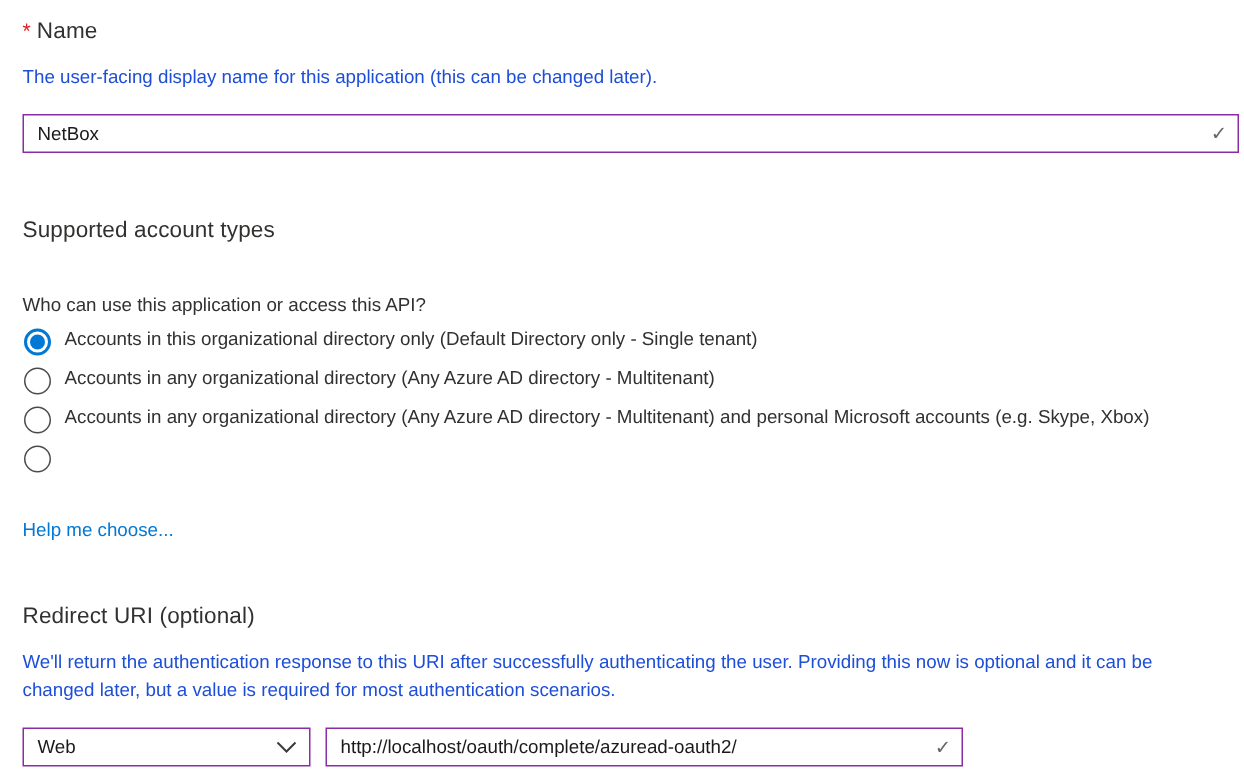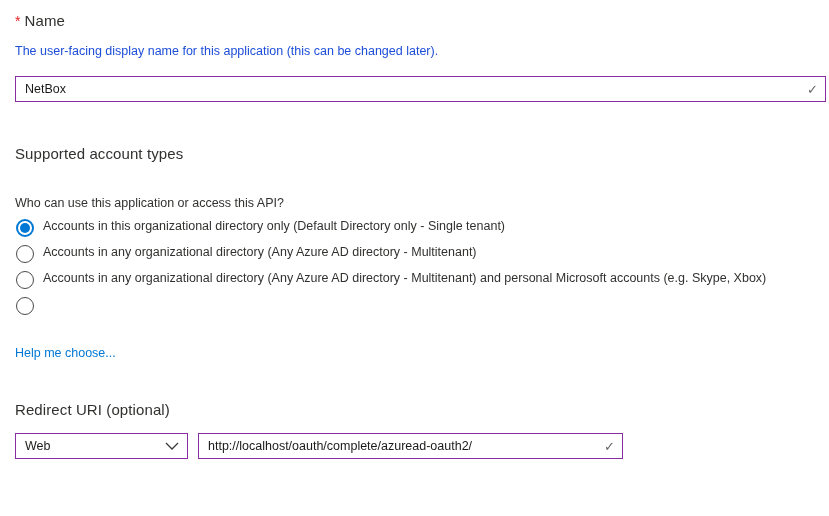--- a/index.html
+++ b/index.html
@@ -102,21 +102,21 @@
 
   
   .redirect-section { margin-top: 40px; }
   .redirect-controls {
     display: flex;
     align-items: center;
     margin-top: 15px;
   }
   .platform-select {
     position: relative;
-    width: 173px;
+    width: 192px;
     height: 26px;
     border: 1px solid #8a2da2;
     display: flex;
     align-items: center;
     padding: 0 26px 0 9px;
     font-size: 12.5px;
     color: #1b1a19;
     cursor: pointer;
     background: #fff;
   }
@@ -167,20 +167,21 @@
       <div class="radio-row">
         <span class="radio-circle"></span>
       </div>
     </div>
 
     <a class="help-link">Help me choose...</a>
   </section>
 
   <section class="redirect-section">
     <h2 class="section-title">Redirect URI (optional)</h2>
+    <p class="description">We'll return the authentication response to this URI after successfully authenticating the user. Providing this now is optional and it can be changed later, but a value is required for most authentication scenarios.</p>
 
     <div class="redirect-controls">
       <div class="platform-select">
         <span>Web</span>
         <svg class="chevron" width="14" height="9" viewBox="0 0 14 9">
           <polyline points="1,1.5 7,7.5 13,1.5" fill="none" stroke="#3b3a39" stroke-width="1.3"></polyline>
         </svg>
       </div>
       <div class="input-wrap uri-input-wrap">
         <input type="text" value="http://localhost/oauth/complete/azuread-oauth2/" style="">

